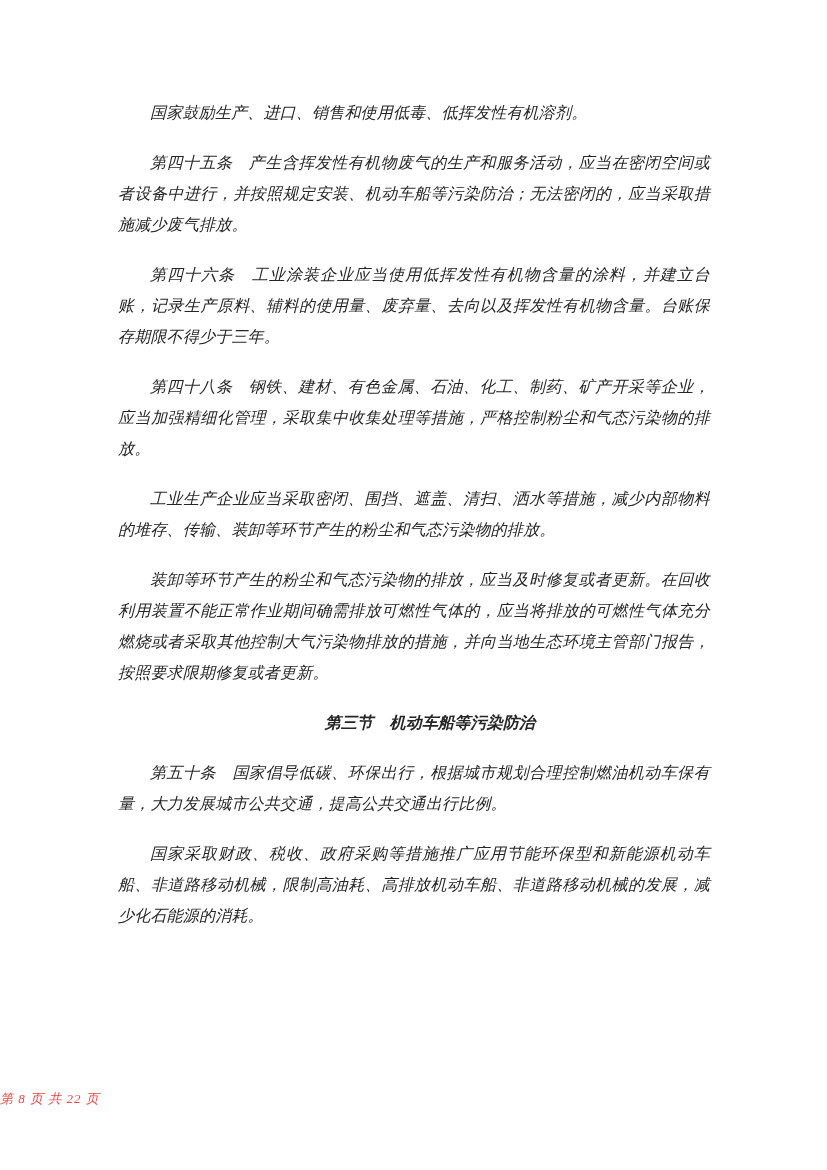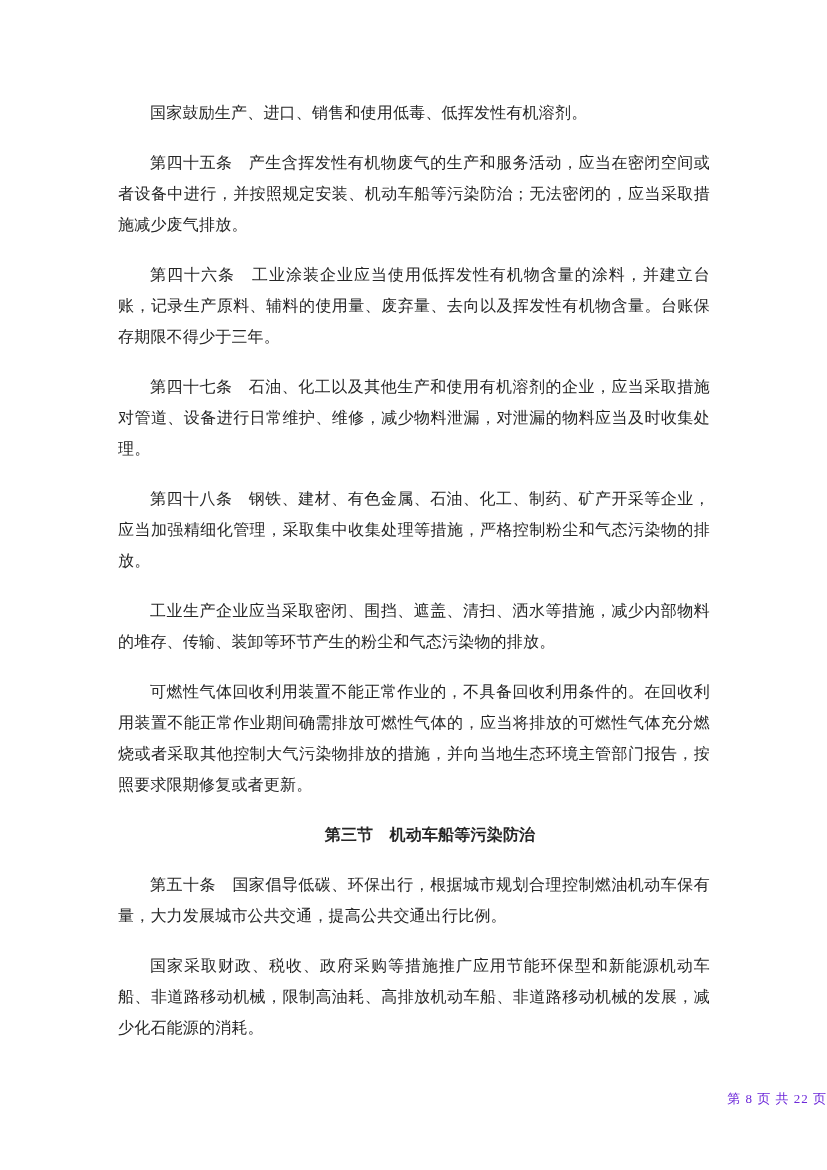--- a/index.html
+++ b/index.html
@@ -10,57 +10,57 @@
     background: #ffffff;
     font-family: "Liberation Serif", "DejaVu Serif", serif;
     color: #262626;
     position: relative;
     overflow: hidden;
   }
   .page {
     position: absolute;
     inset: 0;
     padding: 97px 117px 4px 118px;
+    font-style: italic;
   }
   .para {
     margin: 0 0 19px 0;
     font-size: 16px;
     line-height: 31px;
     text-align: justify;
     text-indent: 2em;
     letter-spacing: 0.2px;
   }
   .heading {
     font-weight: bold;
     text-align: center;
   }
   .footer {
     position: absolute;
     left: 0;
     right: 0;
     bottom: 63px;
-    text-align: right;
+    text-align: left;
     font-size: 13px;
     line-height: 16px;
-    color: #6d28d9;
+    color: #ef4444;
     letter-spacing: 1px;
   }
 </style>
 </head>
 <body>
 
 <div class="page">
   <main>
     <p class="para">国家鼓励生产、进口、销售和使用低毒、低挥发性有机溶剂。</p>
     <p class="para">第四十五条　产生含挥发性有机物废气的生产和服务活动，应当在密闭空间或者设备中进行，并按照规定安装、机动车船等污染防治；无法密闭的，应当采取措施减少废气排放。</p>
     <p class="para">第四十六条　工业涂装企业应当使用低挥发性有机物含量的涂料，并建立台账，记录生产原料、辅料的使用量、废弃量、去向以及挥发性有机物含量。台账保存期限不得少于三年。</p>
-    <p class="para">第四十七条　石油、化工以及其他生产和使用有机溶剂的企业，应当采取措施对管道、设备进行日常维护、维修，减少物料泄漏，对泄漏的物料应当及时收集处理。</p>
     <p class="para">第四十八条　钢铁、建材、有色金属、石油、化工、制药、矿产开采等企业，应当加强精细化管理，采取集中收集处理等措施，严格控制粉尘和气态污染物的排放。</p>
     <p class="para">工业生产企业应当采取密闭、围挡、遮盖、清扫、洒水等措施，减少内部物料的堆存、传输、装卸等环节产生的粉尘和气态污染物的排放。</p>
-    <p class="para">可燃性气体回收利用装置不能正常作业的，不具备回收利用条件的。在回收利用装置不能正常作业期间确需排放可燃性气体的，应当将排放的可燃性气体充分燃烧或者采取其他控制大气污染物排放的措施，并向当地生态环境主管部门报告，按照要求限期修复或者更新。</p>
+    <p class="para">装卸等环节产生的粉尘和气态污染物的排放，应当及时修复或者更新。在回收利用装置不能正常作业期间确需排放可燃性气体的，应当将排放的可燃性气体充分燃烧或者采取其他控制大气污染物排放的措施，并向当地生态环境主管部门报告，按照要求限期修复或者更新。</p>
     <p class="para heading">第三节　机动车船等污染防治</p>
     <p class="para">第五十条　国家倡导低碳、环保出行，根据城市规划合理控制燃油机动车保有量，大力发展城市公共交通，提高公共交通出行比例。</p>
     <p class="para">国家采取财政、税收、政府采购等措施推广应用节能环保型和新能源机动车船、非道路移动机械，限制高油耗、高排放机动车船、非道路移动机械的发展，减少化石能源的消耗。</p>
 
   </main>
 
   <div class="footer">
     <span>第 8 页 共 22 页</span>
   </div>
 </div>

